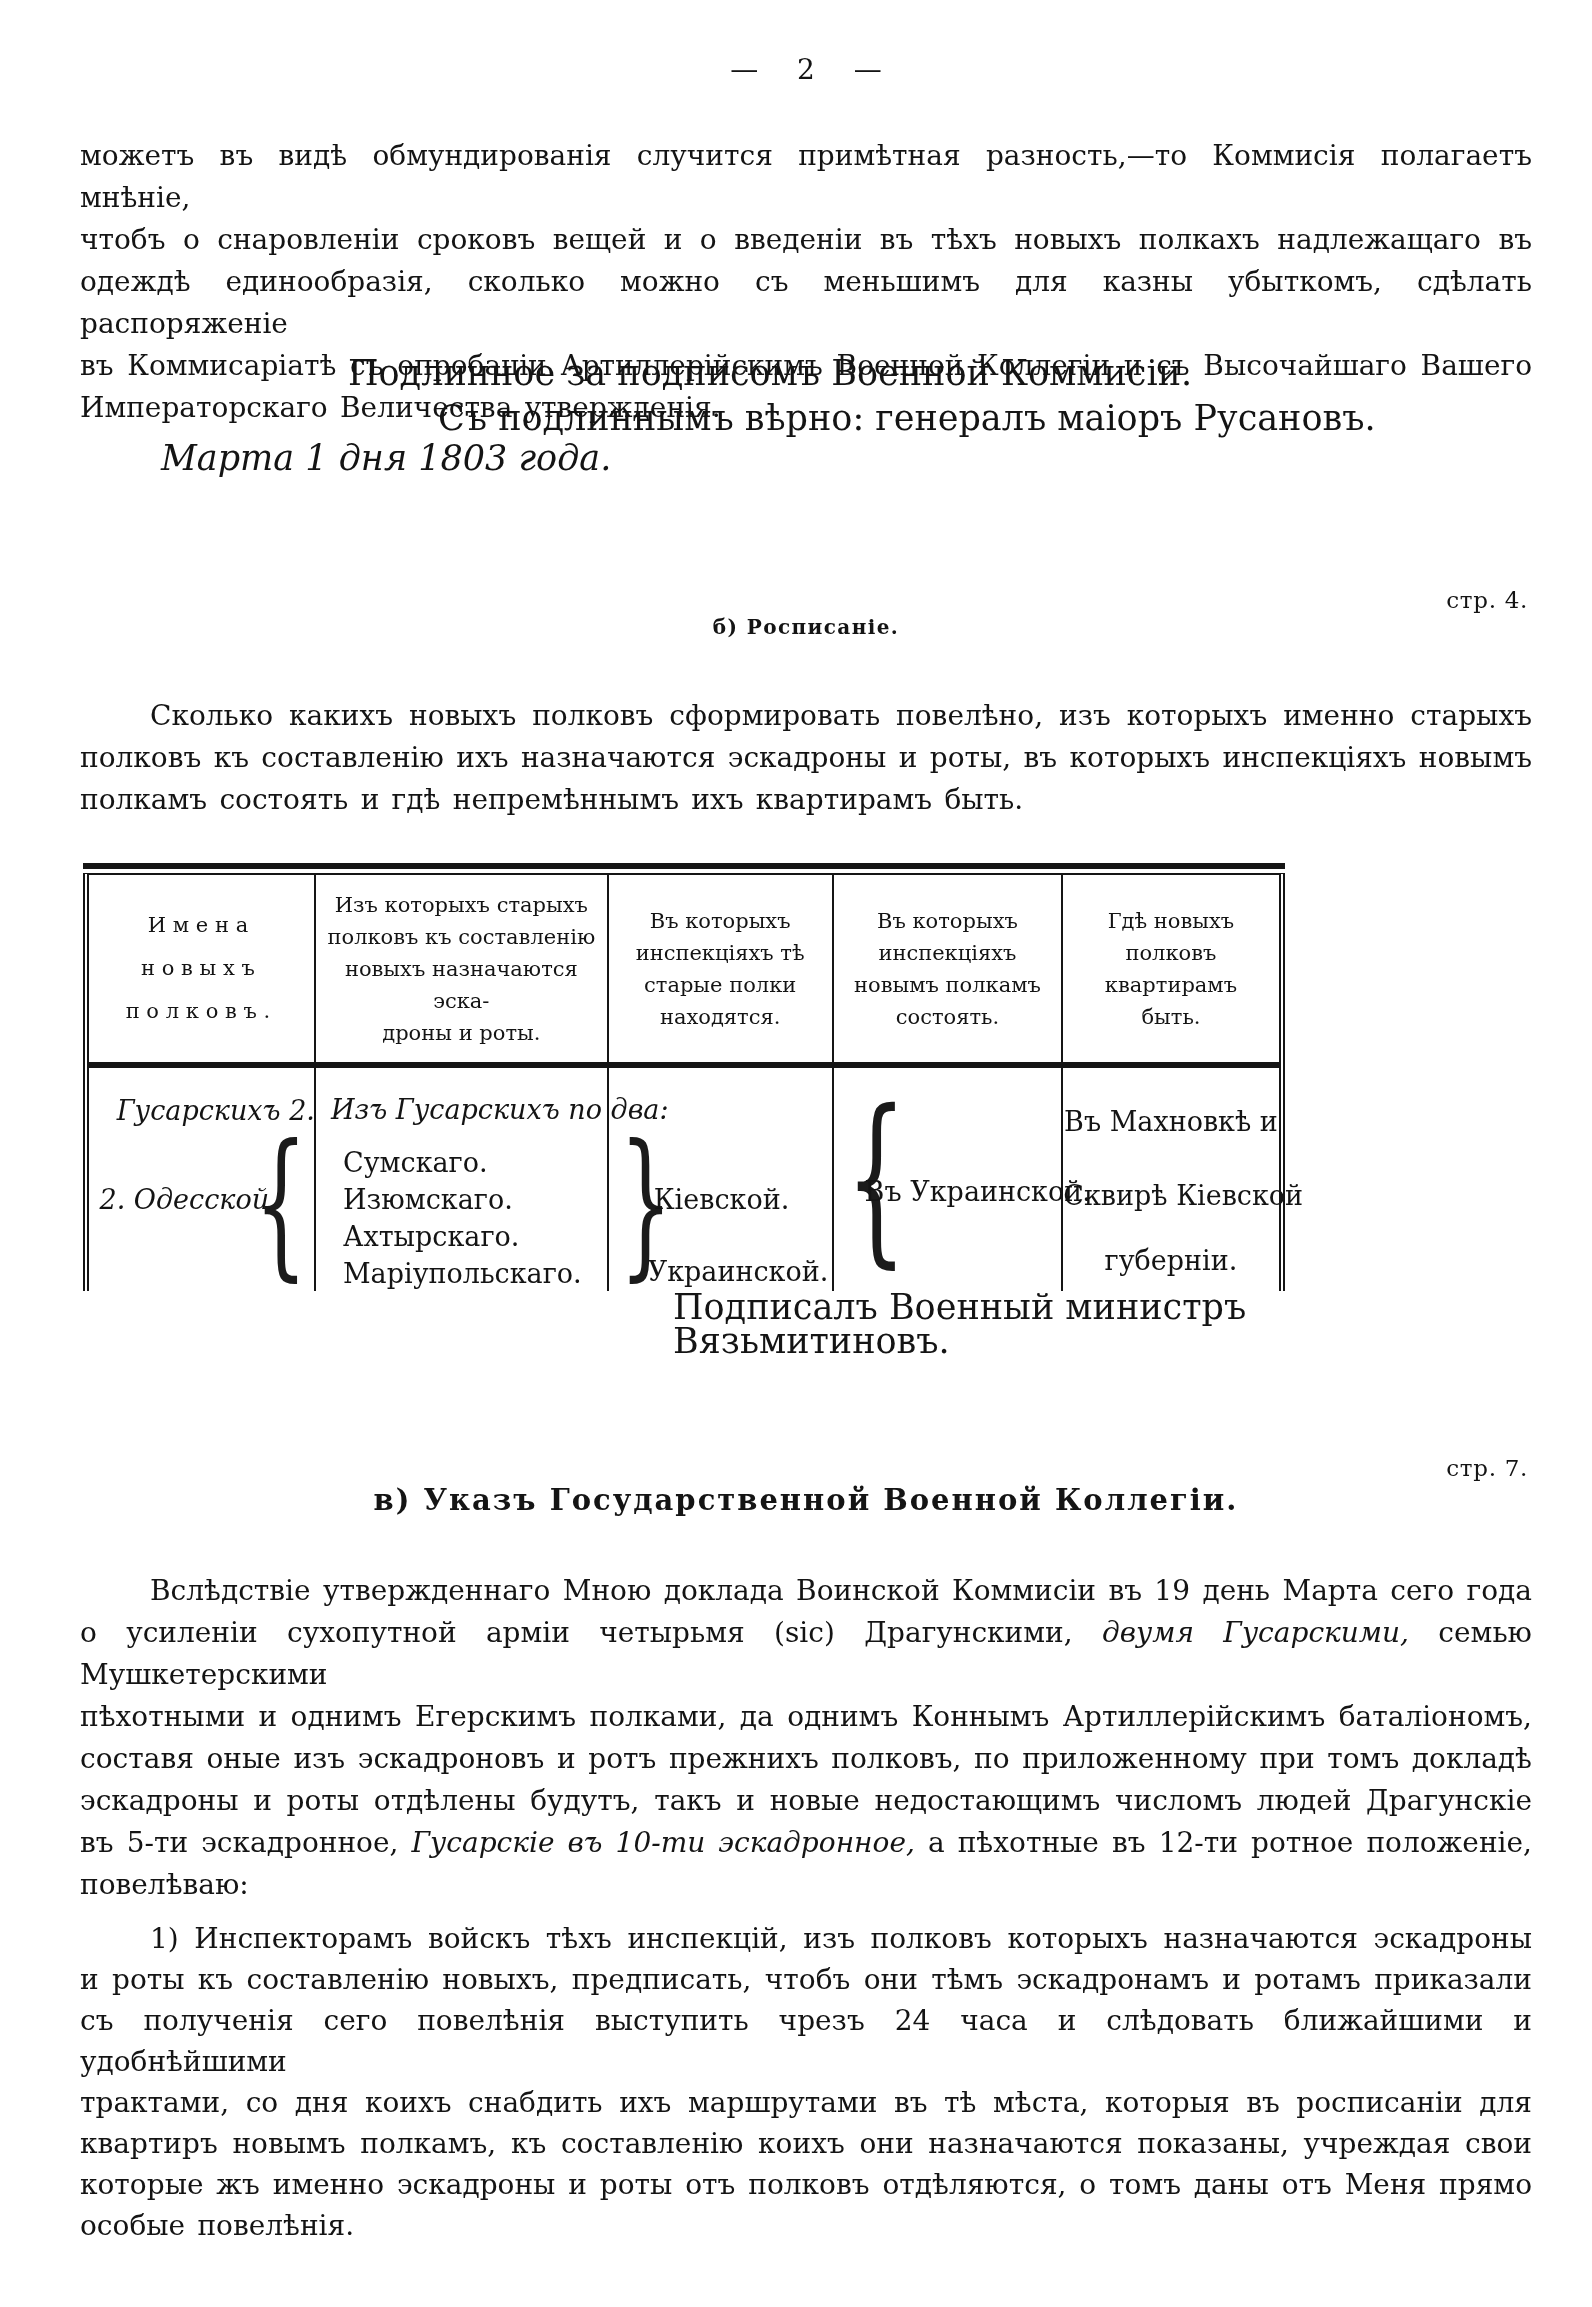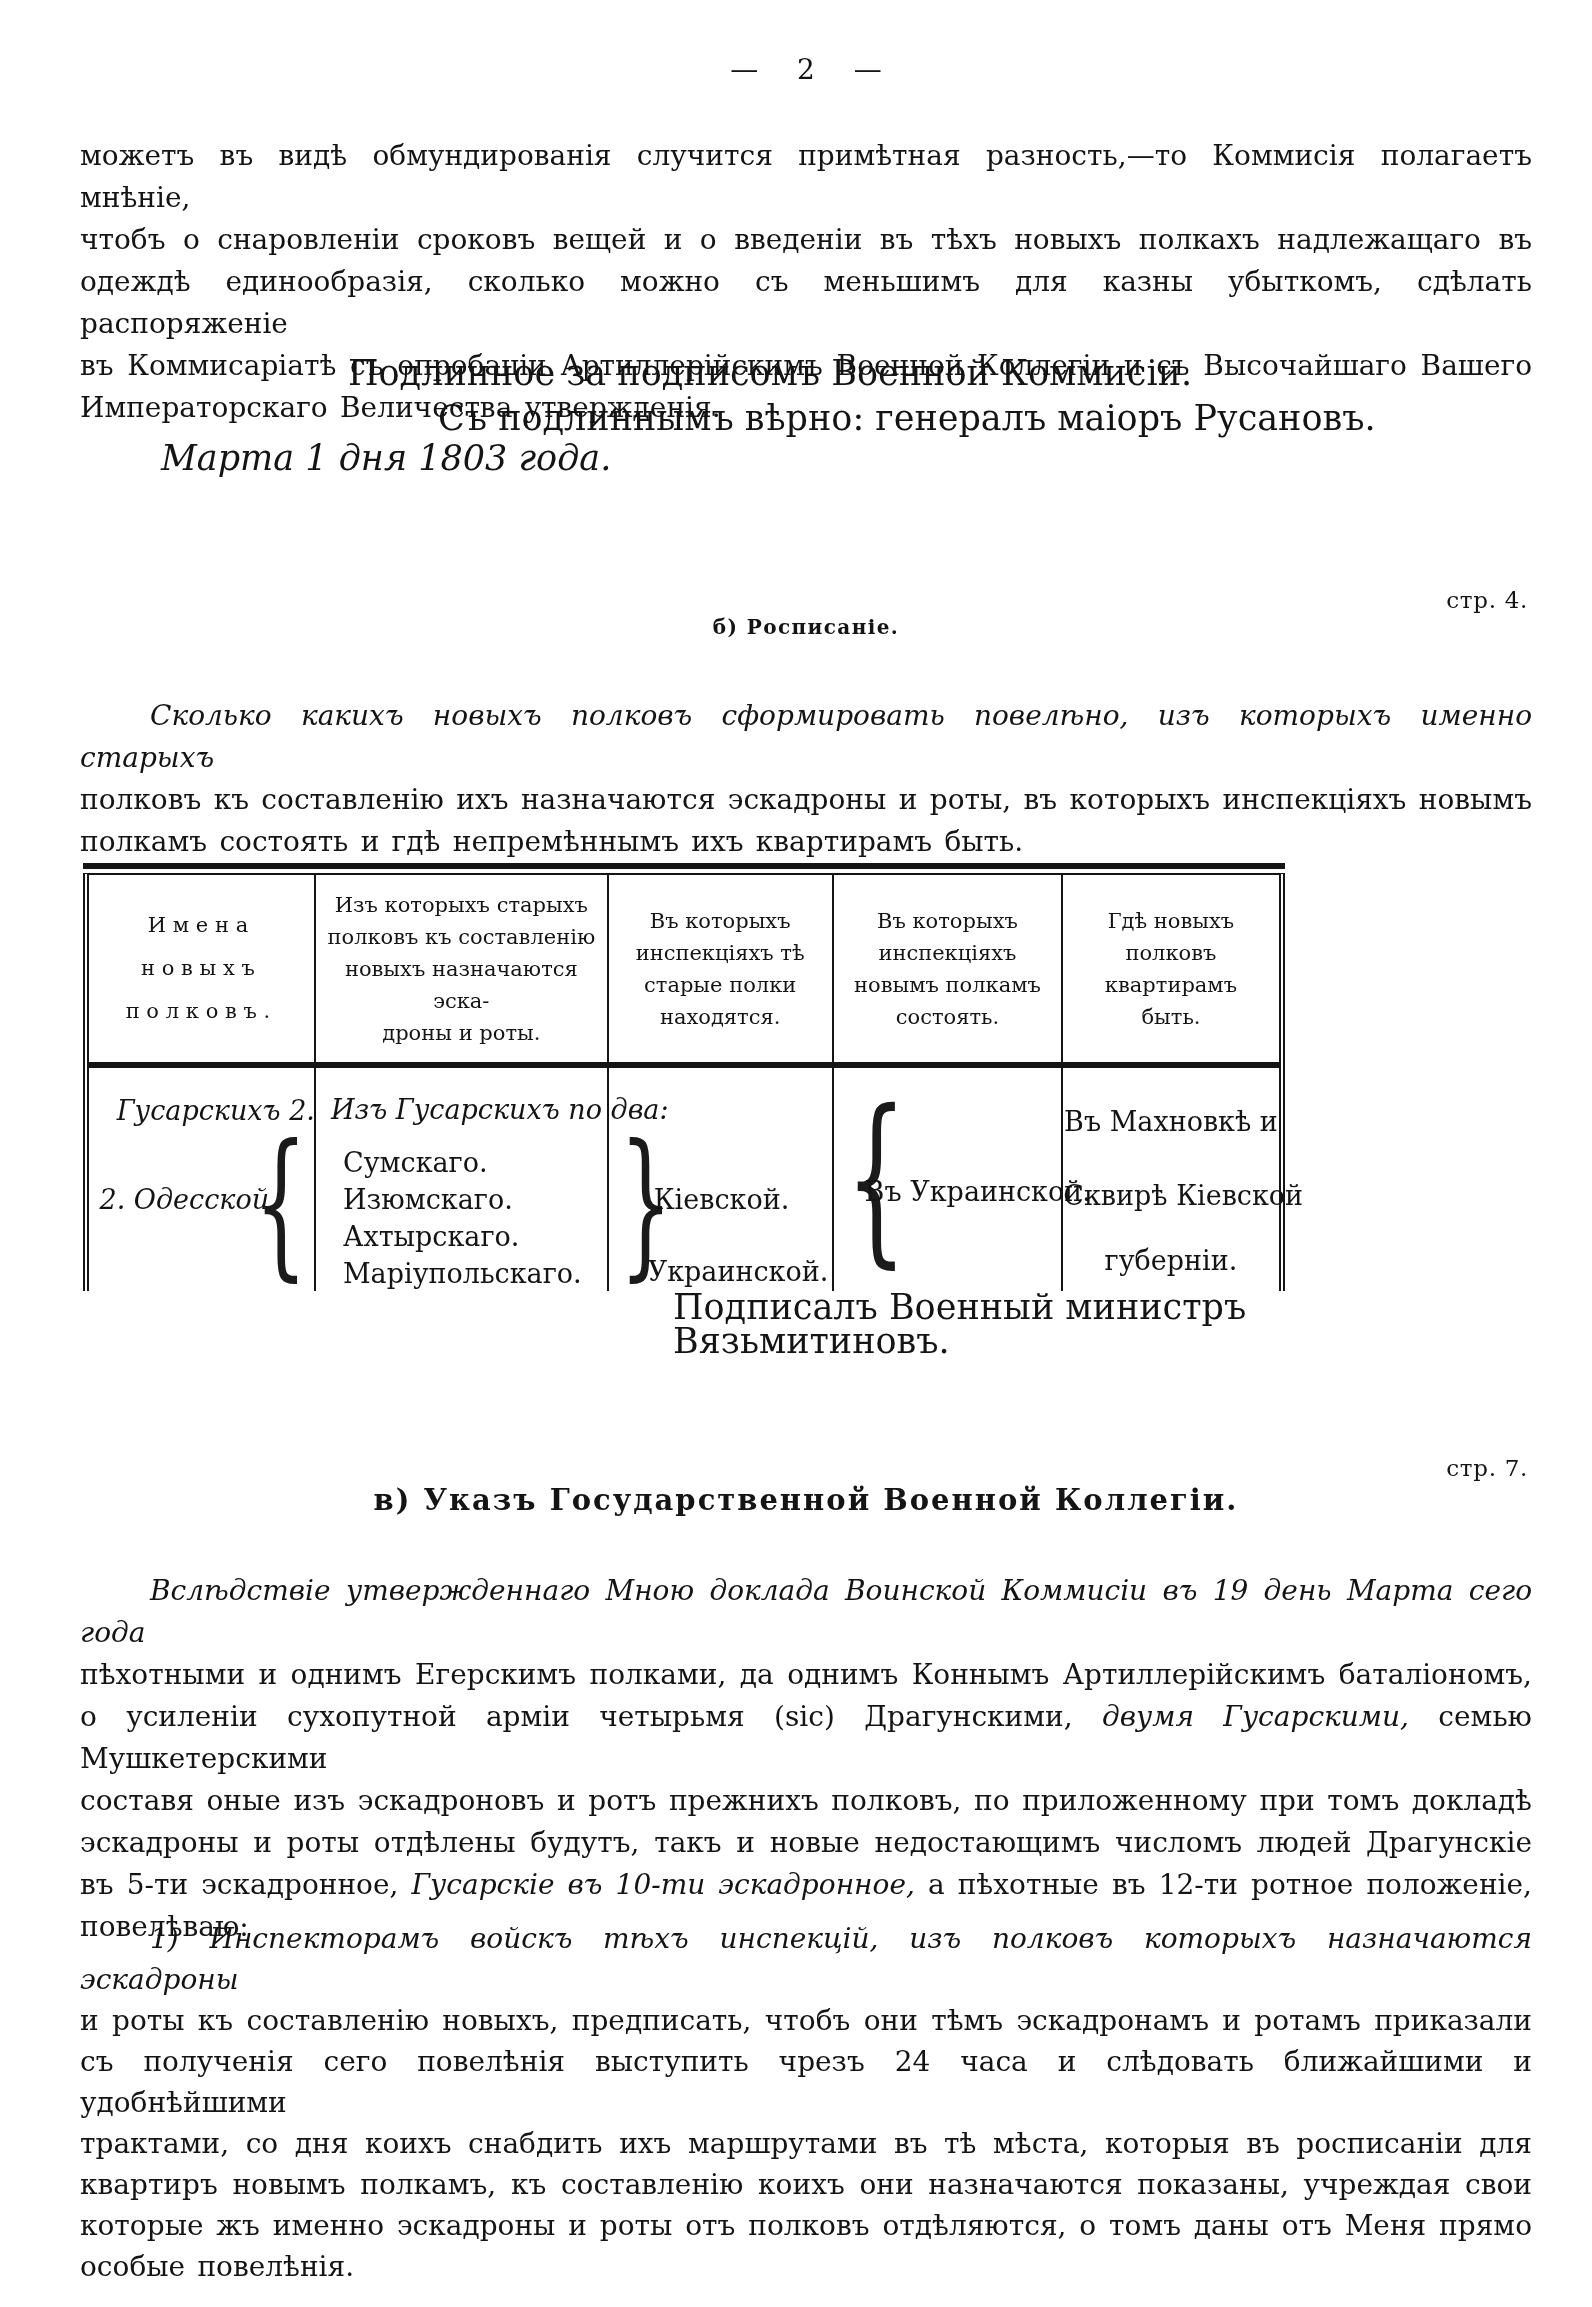--- a/index.html
+++ b/index.html
@@ -7,21 +7,21 @@
     width:1593px;height:2307px;position:relative;
     background:#ffffff;color:#141414;
     font-family:"DejaVu Serif","Liberation Serif",serif;
     overflow:hidden;
   }
   .content{position:absolute;left:80px;top:0;width:1452px;height:2307px;}
   .abs{position:absolute;}
   .pagenum{top:53px;left:0;width:100%;text-align:center;font-size:28px;word-spacing:30px;}
   .line{font-size:28px;line-height:42px;text-align:justify;text-align-last:justify;word-spacing:3.4px;white-space:normal;}
   .line.last{text-align-last:left;}
-  .line.ind{text-indent:70px;font-style:italic;}
+  .line.ind{text-indent:70px;}
   .i{font-style:italic;}
   .block{left:0;width:100%;}
   .sig{font-size:35px;line-height:34px;}
   .pref{right:4px;font-size:23px;letter-spacing:0.7px;}
   .heading{left:0;width:100%;text-align:center;font-weight:700;}
   .head-b{font-size:20px;letter-spacing:1.4px;}
   .head-v{font-size:29px;letter-spacing:2px;}
 
   
   .tblwrap{left:2.7px;top:863px;width:1202px;border-top:6px solid #151515;}
@@ -124,22 +124,22 @@
     </div>
   </div>
 
   <div class="abs sig" style="top:1290px;left:593px">Подписалъ Военный министръ Вязьмитиновъ.</div>
 
   <div class="abs pref" style="top:1455px">стр. 7.</div>
   <div class="abs heading head-v" style="top:1483px">в) Указъ Государственной Военной Коллегіи.</div>
 
   <div class="abs block" style="top:1570px">
     <div class="line ind">Вслѣдствіе утвержденнаго Мною доклада Воинской Коммисіи въ 19 день Марта сего года</div>
+    <div class="line"><span>о усиленіи сухопутной арміи четырьмя (sic) Драгунскими, </span><span class="i">двумя Гусарскими, </span><span>семью Мушкетерскими</span></div>
     <div class="line">пѣхотными и однимъ Егерскимъ полками, да однимъ Коннымъ Артиллерійскимъ баталіономъ,</div>
-    <div class="line"><span>о усиленіи сухопутной арміи четырьмя (sic) Драгунскими, </span><span class="i">двумя Гусарскими, </span><span>семью Мушкетерскими</span></div>
     <div class="line">составя оные изъ эскадроновъ и ротъ прежнихъ полковъ, по приложенному при томъ докладѣ</div>
     <div class="line">эскадроны и роты отдѣлены будутъ, такъ и новые недостающимъ числомъ людей Драгунскіе</div>
     <div class="line"><span>въ 5-ти эскадронное, </span><span class="i">Гусарскіе въ 10-ти эскадронное, </span><span>а пѣхотные въ 12-ти ротное положеніе,</span></div>
     <div class="line last">повелѣваю:</div>
   </div>
 
   <div class="abs block" style="top:1918px">
     <div class="line ind" style="line-height:41px">1) Инспекторамъ войскъ тѣхъ инспекцій, изъ полковъ которыхъ назначаются эскадроны</div>
     <div class="line" style="line-height:41px">и роты къ составленію новыхъ, предписать, чтобъ они тѣмъ эскадронамъ и ротамъ приказали</div>
     <div class="line" style="line-height:41px">съ полученія сего повелѣнія выступить чрезъ 24 часа и слѣдовать ближайшими и удобнѣйшими</div>

